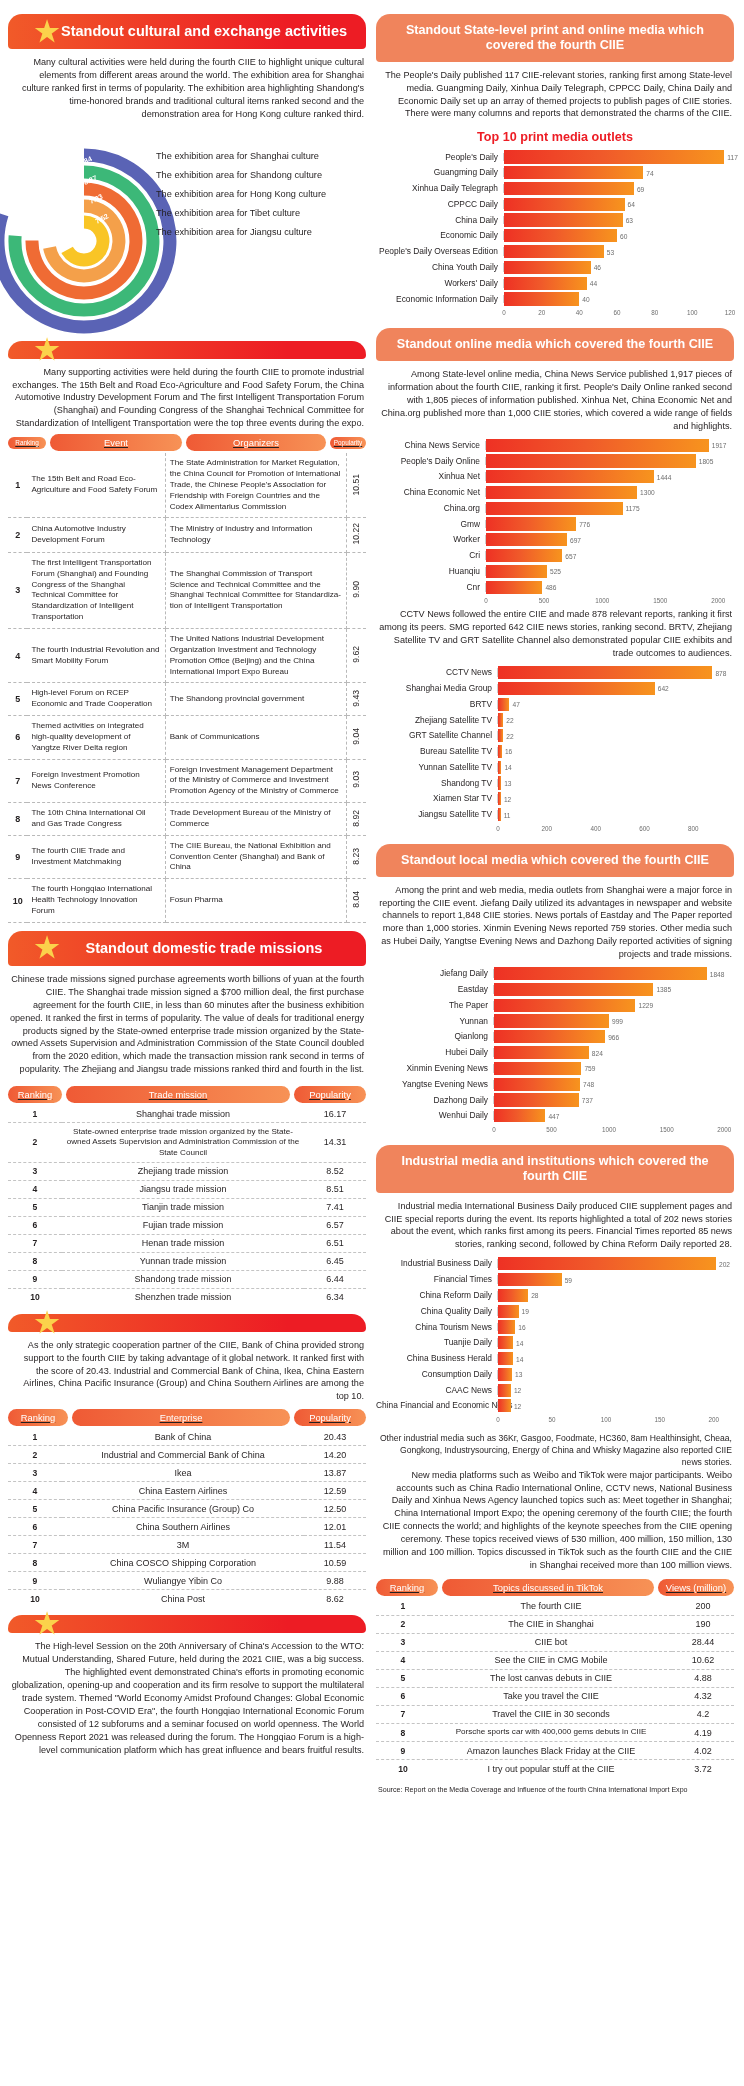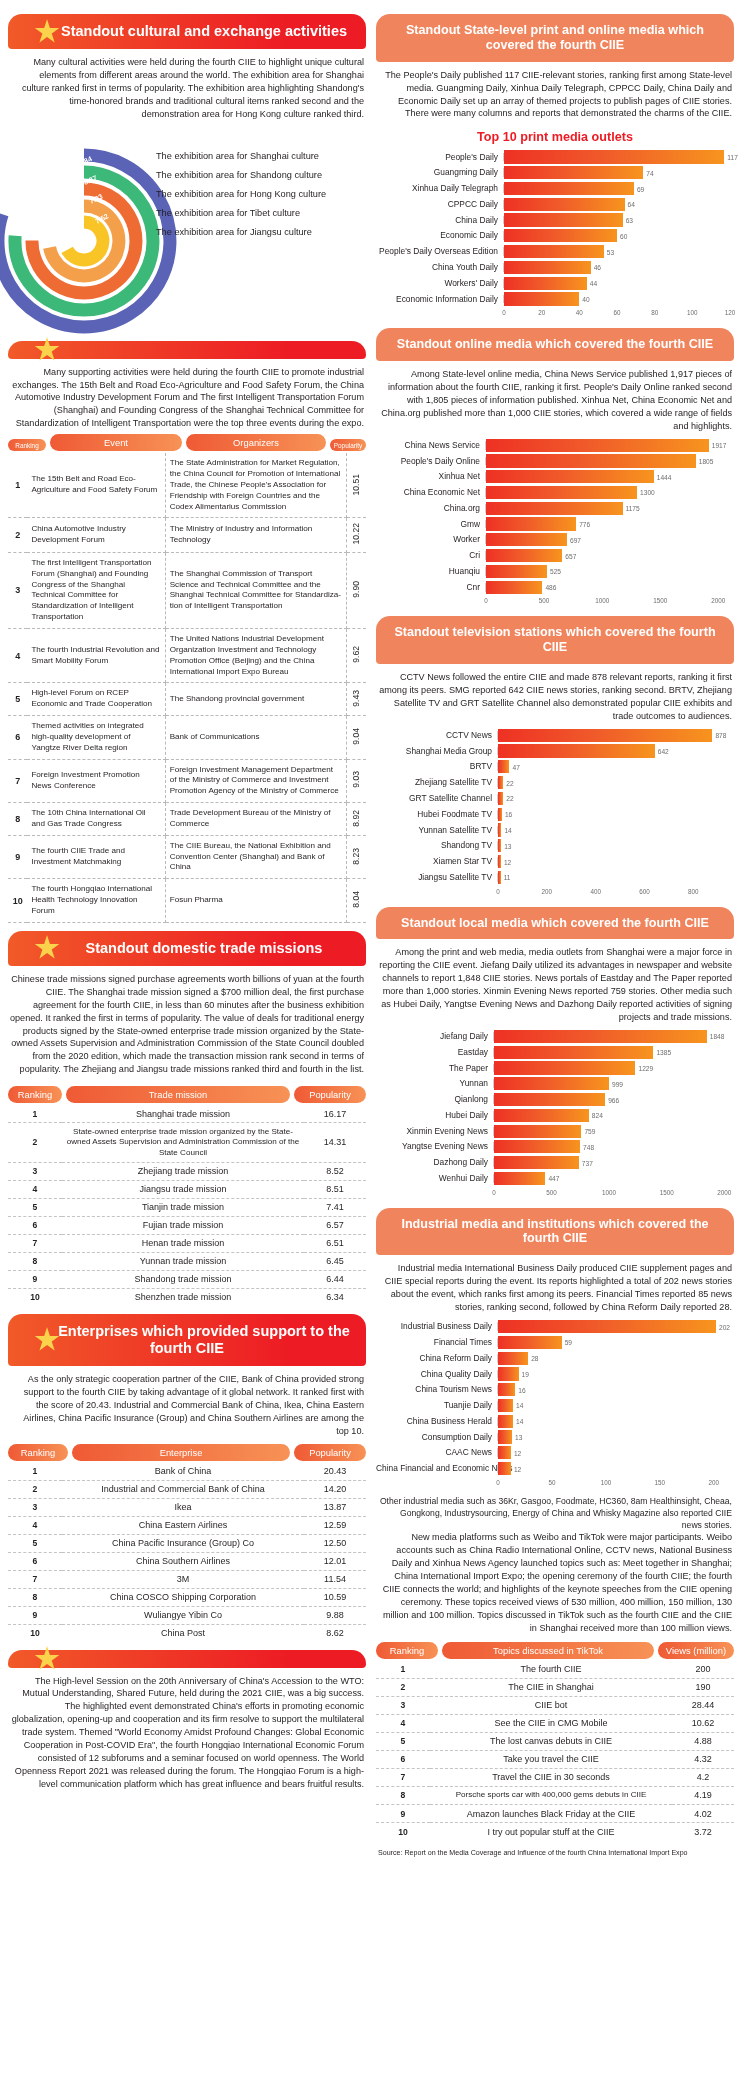--- a/index.html
+++ b/index.html
@@ -36,21 +36,21 @@
   .ptext { font-size: 9.1px; line-height: 1.42; text-align: right; padding: 0 2px 0 2px; }
   .ptext.small { font-size: 8.6px; }
 
   
   .radialwrap { position: relative; height: 208px; margin-top: 4px; }
   .radial-svg { position: absolute; left: -16px; top: -16px; }
   .radial-legend { position: absolute; left: 148px; top: 22px; }
   .radial-legend div { font-size: 9.2px; line-height: 19.1px; white-space: nowrap; }
 
   
-  .pillrow { display: flex; gap: 4px; align-items: flex-end; margin: 4px 0 2px 0; }
+  .pillrow { display: flex; gap: 4px; align-items: center; margin: 4px 0 2px 0; text-decoration: underline; }
   .pill {
     background: linear-gradient(90deg,#ef5a35,#f79256);
     color: #fff; border-radius: 10px; text-align: center;
     font-size: 9.4px; padding: 3px 2px; font-weight: normal;
   }
   .pill.tiny { font-size: 6.4px; padding: 2.5px 2px; }
 
   
   table.act { width: 100%; border-collapse: collapse; font-size: 8.1px; }
   table.act td { padding: 5px 4px; vertical-align: middle; border-bottom: 1px dashed #b9b9b9; }
@@ -260,21 +260,20 @@
           <tr>
             <td class="c-rank">10</td>
             <td class="c-name ">Shenzhen trade mission</td>
             <td class="c-val">6.34</td>
           </tr>
         </tbody>
       </table>
 
     <div class="banner red">
       <span class="star">★</span>
-      <span class="txt">Enterprises which provided support to the fourth CIIE</span>
     </div>
     <div class="ptext">As the only strategic cooperation partner of the CIIE, Bank of China provided strong support to the fourth CIIE by taking advantage of it global network. It ranked first with the score of 20.43. Industrial and Commercial Bank of China, Ikea, China Eastern Airlines, China Pacific Insurance (Group) and China Southern Airlines are among the top 10.</div>
     <div class="pillrow" style="margin-top:6px;">
       <div class="pill" style="width:60px;">Ranking</div>
       <div class="pill" style="flex:1;">Enterprise</div>
       <div class="pill" style="width:72px;">Popularity</div>
     </div>
     <table class="simple">
         <tbody id="ent-body">
           <tr>
@@ -502,23 +501,20 @@
         </div>
         <div class="axis" style="margin-left: 110px;">
           <span style="left: 0%;">0</span>
           <span style="left: 23.8095%;">500</span>
           <span style="left: 47.619%;">1000</span>
           <span style="left: 71.4286%;">1500</span>
           <span style="left: 95.2381%;">2000</span>
         </div>
       </div>
 
-    <div class="banner salmon">
-      <span>Standout television stations which covered the fourth CIIE</span>
-    </div>
     <div class="ptext">CCTV News followed the entire CIIE and made 878 relevant reports, ranking it first among its peers. SMG reported 642 CIIE news stories, ranking second. BRTV, Zhejiang Satellite TV and GRT Satellite Channel also demonstrated popular CIIE exhibits and trade outcomes to audiences.</div>
     <div class="chart" id="chart-tv">
         <div class="barrow">
           <div class="blabel" style="width:122px">CCTV News</div>
           <div class="btrack">
             <div class="bar" style="width:92.42105263157895%"></div>
             <div class="bval" style="left:92.42105263157895%">878</div>
           </div>
         </div>
         <div class="barrow">
@@ -543,21 +539,21 @@
           </div>
         </div>
         <div class="barrow">
           <div class="blabel" style="width:122px">GRT Satellite Channel</div>
           <div class="btrack">
             <div class="bar" style="width:2.3157894736842106%"></div>
             <div class="bval" style="left:2.3157894736842106%">22</div>
           </div>
         </div>
         <div class="barrow">
-          <div class="blabel" style="width:122px">Hubei Foodmate TV</div>
+          <div class="blabel" style="width:122px">Bureau Satellite TV</div>
           <div class="btrack">
             <div class="bar" style="width:1.6842105263157894%"></div>
             <div class="bval" style="left:1.6842105263157894%">16</div>
           </div>
         </div>
         <div class="barrow">
           <div class="blabel" style="width:122px">Yunnan Satellite TV</div>
           <div class="btrack">
             <div class="bar" style="width:1.4736842105263157%"></div>
             <div class="bval" style="left:1.4736842105263157%">14</div>

